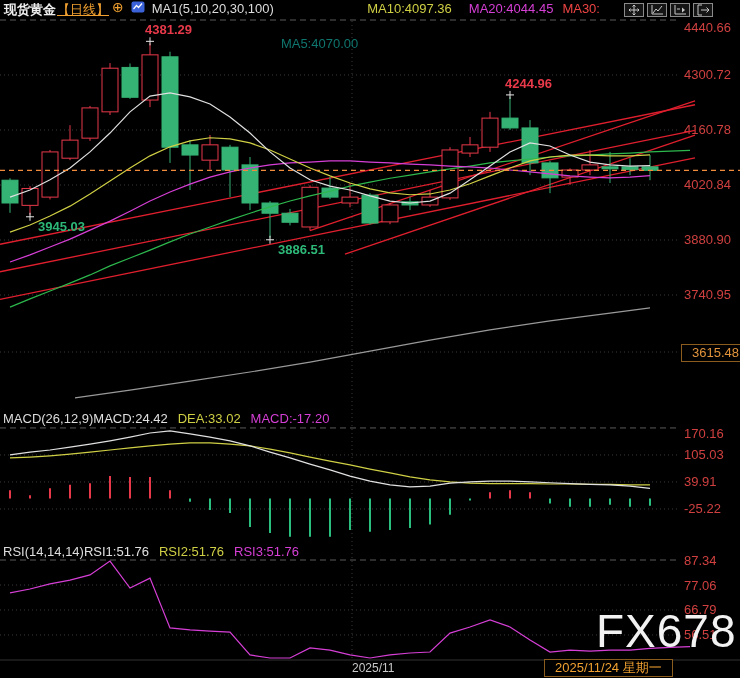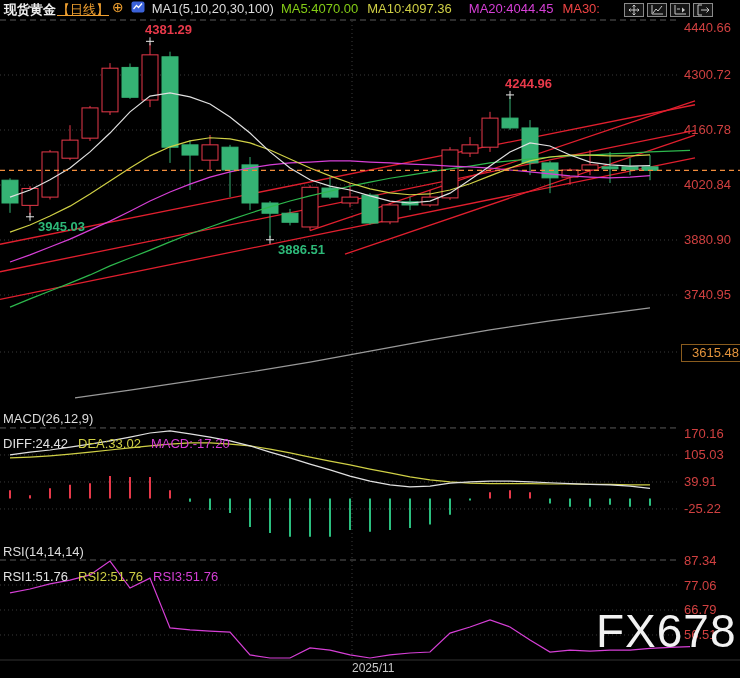--- a/index.html
+++ b/index.html
@@ -10,21 +10,21 @@
   .hdr{position:absolute;left:4px;top:1px;height:18px;display:flex;align-items:flex-start;
        gap:7px;font-size:13px;white-space:nowrap;z-index:5;}
   .sym{color:#eee;font-weight:bold;}
   .per{color:#f0a030;margin-left:-6px;text-decoration:underline;}
   .plus{color:#f0a030;margin-left:-4px;font-size:14px;line-height:12px;}
   .badge{display:inline-flex;align-items:center;}
   #ma-legend{display:flex;gap:9px;}
   .icons{position:absolute;left:624px;top:3px;display:flex;gap:3px;z-index:5;}
   .ic{width:20px;height:14px;border:1px solid #8a8a8a;background:#151515;
       display:flex;align-items:center;justify-content:center;box-sizing:border-box;}
-  .subhdr{position:absolute;left:3px;display:flex;gap:10px;font-size:13px;z-index:5;white-space:nowrap;flex-direction:column;}
+  .subhdr{position:absolute;left:3px;display:flex;gap:0;font-size:13px;z-index:5;white-space:nowrap;}
   #macd-hdr{top:411px;}
   #rsi-hdr{top:544px;}
   .wm{position:absolute;left:596px;top:604px;font-size:46px;color:#f2f2f2;z-index:6;letter-spacing:1px;}
   .boxlab{position:absolute;font-size:13px;z-index:4;padding:0 10px;line-height:16px;background:#000;text-align:right;}
   #pricebox{left:681px;top:344px;color:#e2933c;border:1px solid #8a5c1e;}
   #datebox{left:544px;top:659px;color:#f0a030;border:1px solid #8a5c1e;}
   #monthlab{position:absolute;left:352px;top:661px;font-size:12px;color:#c8c8c8;z-index:4;}
 </style>
 </head>
 <body>
@@ -195,21 +195,21 @@
     <span class="per">【日线】</span>
     <span class="plus">⊕</span>
     <span class="badge">
       <svg width="14" height="12" viewBox="0 0 14 12">
         <rect x="0.5" y="0.5" width="13" height="11" rx="2" fill="#3b62d9"></rect>
         <path d="M2.5 8l3-3.5 2 2 3.5-4" stroke="#fff" stroke-width="1.2" fill="none"></path>
       </svg>
     </span>
     <span>MA1(5,10,20,30,100)</span>
     <span id="ma-legend">
-        <span style="color: #84cc16;">MA5:4070.00</span>
+        <span style="color: #0f766e; margin-top: 35px;">MA5:4070.00</span>
         <span style="color: rgb(207, 207, 69);">MA10:4097.36</span>
         <span style="color: rgb(214, 63, 214); padding-left: 8px;">MA20:4044.45</span>
         <span style="color: #ef4444;">MA30:</span>
       </span>
   </div>
 
   <div class="icons">
     <span class="ic">
       <svg width="14" height="12" viewBox="0 0 14 12" stroke="#c8c8c8" fill="none" stroke-width="1">
         <path d="M7 1v10M2 6h10"></path>
@@ -234,33 +234,34 @@
         <path d="M6 1H2v10h4"></path>
           <path d="M5 6h8"></path>
           <path d="M10.5 3.5L13 6l-2.5 2.5"></path>
       </svg>
     </span>
   </div>
 
   <div id="macd-hdr" class="subhdr">
     <span>MACD(26,12,9)</span>
     <span id="macd-items" style="display:flex;gap:10px;">
-        <span style="color: rgb(224, 224, 224);">DIFF:24.42</span>
+        <span style="color: rgb(224, 224, 224);">MACD:24.42</span>
         <span style="color: rgb(207, 207, 69);">DEA:33.02</span>
         <span style="color: rgb(214, 63, 214);">MACD:-17.20</span>
       </span>
   </div>
 
   <div id="rsi-hdr" class="subhdr">
     <span>RSI(14,14,14)</span>
     <span id="rsi-items" style="display:flex;gap:10px;">
         <span style="color: rgb(224, 224, 224);">RSI1:51.76</span>
         <span style="color: rgb(207, 207, 69);">RSI2:51.76</span>
         <span style="color: rgb(214, 63, 214);">RSI3:51.76</span>
       </span>
   </div>
 
   <div class="wm">FX678</div>
 
   <div id="pricebox" class="boxlab">3615.48</div>
   <div id="monthlab">2025/11</div>
+  <div id="datebox" class="boxlab">2025/11/24 星期一</div>
 
 </div>
 
 </body></html>

